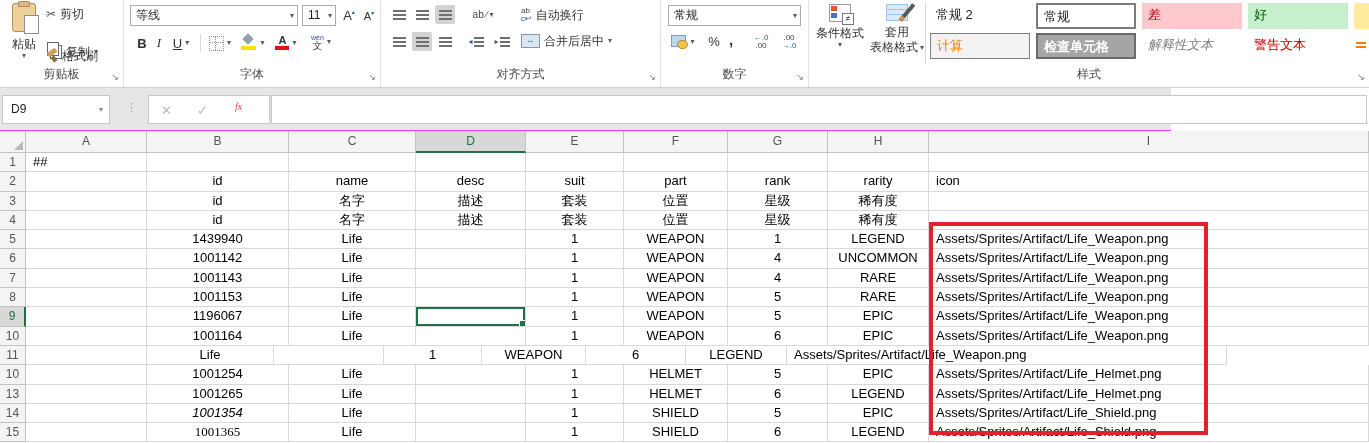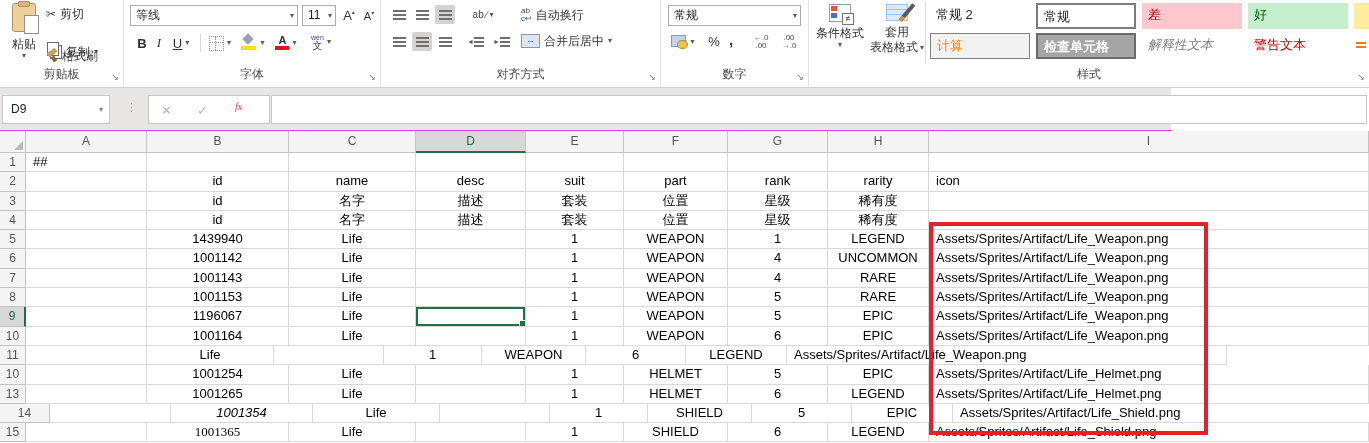--- a/index.html
+++ b/index.html
@@ -458,21 +458,21 @@
       <div class="gc cell ac" style="width: 142px;">1001265</div>
       <div class="gc cell ac" style="width: 127px;">Life</div>
       <div class="gc cell ac" style="width: 110px;"></div>
       <div class="gc cell ac" style="width: 98px;">1</div>
       <div class="gc cell ac" style="width: 104px;">HELMET</div>
       <div class="gc cell ac" style="width: 100px;">6</div>
       <div class="gc cell ac" style="width: 101px;">LEGEND</div>
       <div class="gc cell al" style="width: 440px;">Assets/Sprites/Artifact/Life_Helmet.png</div>
     </div>
     <div class="grow">
-      <div class="gc rh" style="width: 50px;">14</div>
+      <div class="gc rh" style="width: 26px;">14</div>
       <div class="gc cell al" style="width: 121px;"></div>
       <div class="gc cell ac" style="width: 142px; font-style: italic;">1001354</div>
       <div class="gc cell ac" style="width: 127px;">Life</div>
       <div class="gc cell ac" style="width: 110px;"></div>
       <div class="gc cell ac" style="width: 98px;">1</div>
       <div class="gc cell ac" style="width: 104px;">SHIELD</div>
       <div class="gc cell ac" style="width: 100px;">5</div>
       <div class="gc cell ac" style="width: 101px;">EPIC</div>
       <div class="gc cell al" style="width: 440px;">Assets/Sprites/Artifact/Life_Shield.png</div>
     </div>

